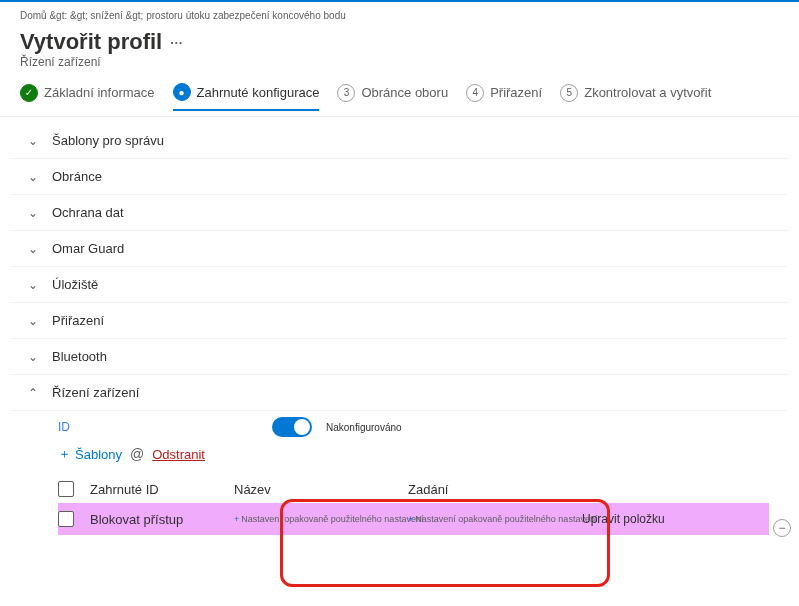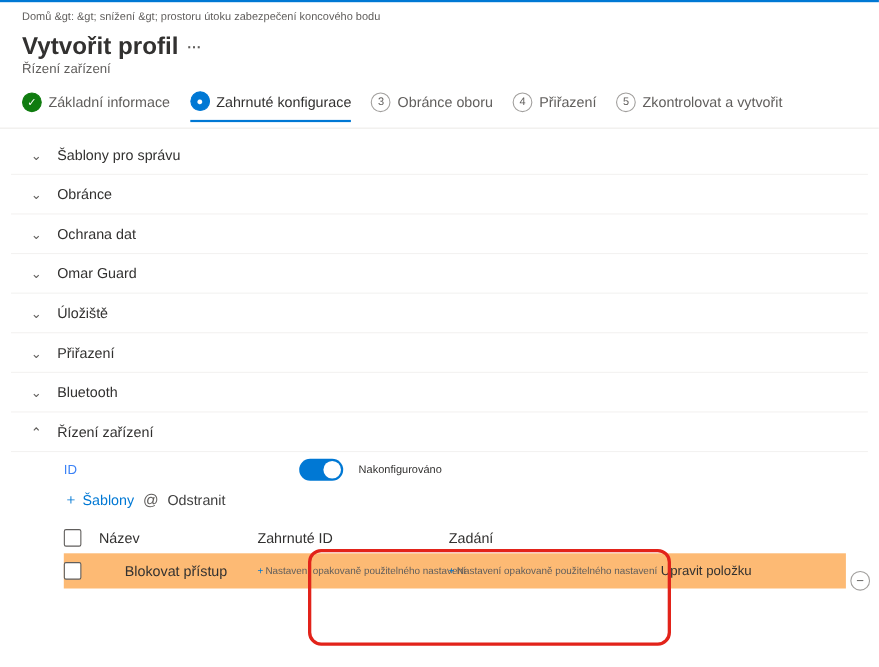--- a/index.html
+++ b/index.html
@@ -103,35 +103,34 @@
       content: ""; position: absolute; right: 2px; top: 2px;
       width: 16px; height: 16px; background: #fff; border-radius: 50%;
     }
     .configured-label { font-size: 10px; color: #323130; }
     .add-remove {
       display: flex; align-items: center; gap: 8px;
       font-size: 13px; margin-bottom: 12px;
     }
     .add-btn { color: #0078d4; display: flex; align-items: center; gap: 4px;}
     .at-icon { color:#605e5c; font-size:14px;}
-    .remove-btn { color: #404040; }
+    .remove-btn { color: #b91c1c; text-decoration: underline; }
     .table {
       font-size: 13px;
     }
     .table-header, .table-row {
       display: grid;
       grid-template-columns: 28px 140px 170px 170px 120px;
       align-items: center;
       gap: 4px;
     }
     .table-header { padding: 6px 0; }
     .table-row {
-      background: #fdba74;
+      background: #f0abfc;
       padding: 8px 0;
-      text-align: center;
     }
     .cb {
       width: 16px; height: 16px; border: 1px solid #605e5c;
       border-radius: 2px; background: #fff;
     }
     .th { font-size: 13px; color: #323130; }
     .tiny-link { font-size: 9px; color: #605e5c; white-space: nowrap; }
     .tiny-link::before { content: "+"; color: #0078d4; margin-right: 2px; }
     .edit-item { color: #323130; font-size: 12px;}
     .minus-circle {
@@ -229,22 +228,22 @@
         <span>＋</span>
         <span>Šablony</span>
       </span>
       <span class="at-icon">@</span>
       <span class="remove-btn">Odstranit</span>
     </div>
 
     <div class="table">
       <div class="table-header">
         <span class="cb"></span>
+        <span class="th">Zahrnuté ID</span>
         <span class="th">Název</span>
-        <span class="th">Zahrnuté ID</span>
         <span class="th">Zadání</span>
       </div>
       <div class="table-row">
         <span class="cb"></span>
         <span>Blokovat přístup</span>
         <span class="tiny-link">Nastavení opakovaně použitelného nastavení</span>
         <span class="tiny-link">Nastavení opakovaně použitelného nastavení</span>
         <span class="edit-item">Upravit položku</span>
       </div>
     </div>

